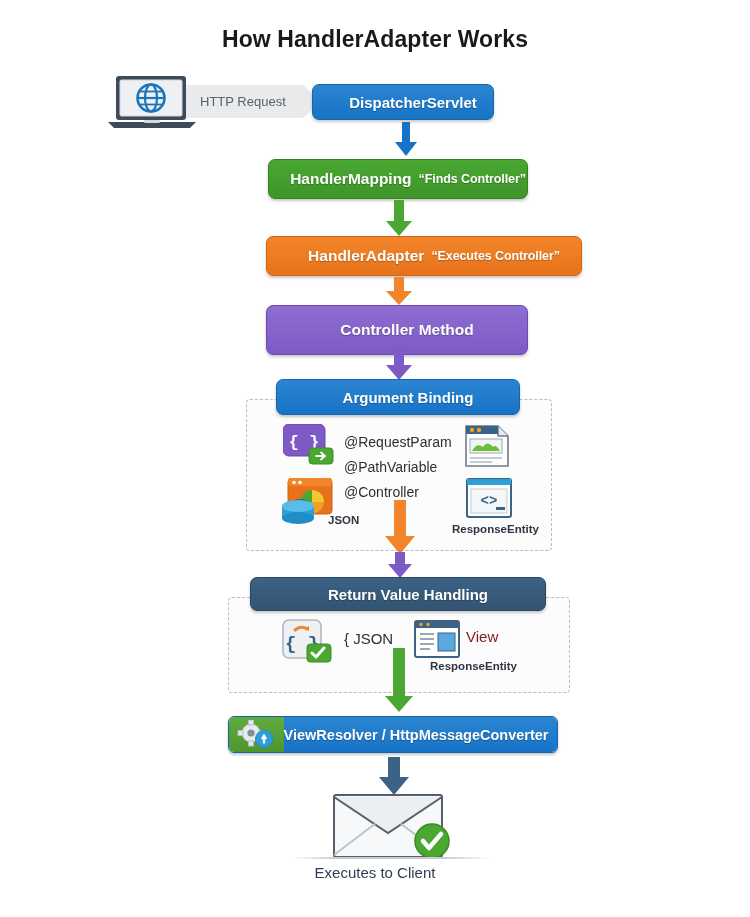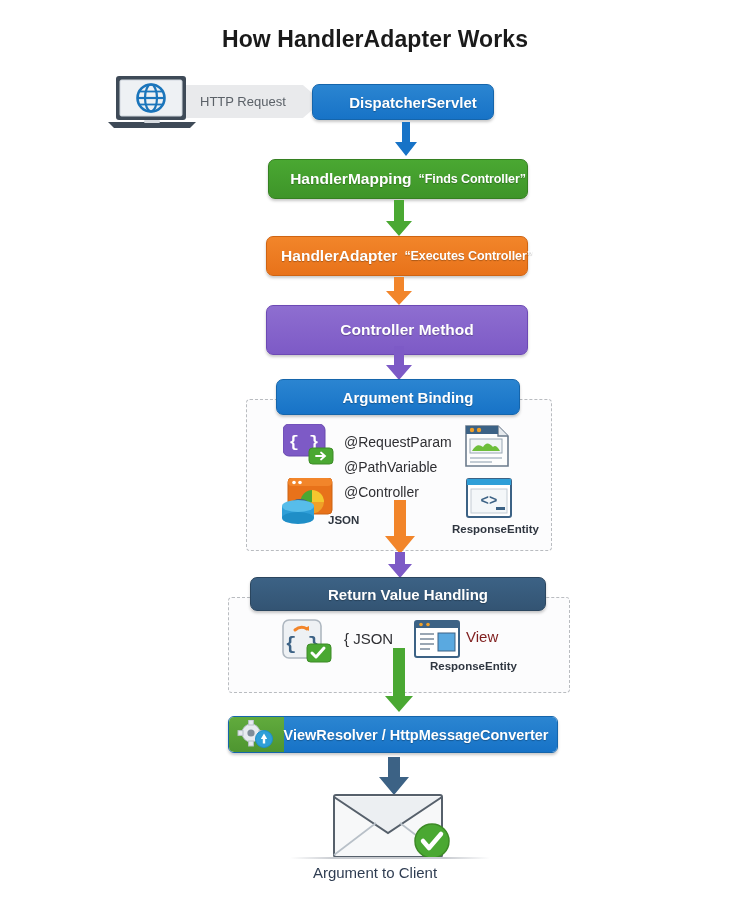--- a/index.html
+++ b/index.html
@@ -31,21 +31,21 @@
   }
   .pill .sub {
     font-size: 12.5px; font-weight: bold; margin-left: 7px;
     letter-spacing: -.1px;
   }
 
   #box-dispatcher { left: 312px; top: 84px;  width: 182px; height: 36px;
       background: linear-gradient(#2b85d1,#1773c7); border:1px solid #1565ab; font-size: 15px; }
   #box-handlermapping { left: 268px; top: 159px; width: 260px; height: 40px;
       background: linear-gradient(#4aa832,#3e9529); border:1px solid #358021; font-size: 15.5px; }
-  #box-handleradapter { left: 266px; top: 236px; width: 262px; height: 40px;
+  #box-handleradapter { left: 266px; top: 236px; width: 316px; height: 40px;
       background: linear-gradient(#f2852a,#e8721a); border:1px solid #cf6412; font-size: 15.5px; }
   #box-controller { left: 266px; top: 305px; width: 262px; height: 50px;
       background: linear-gradient(#8e6ed0,#7d5ac6); border:1px solid #6c49b4; font-size: 15.5px; }
   #box-argbinding { left: 276px; top: 379px; width: 244px; height: 36px; z-index: 6;
       background: linear-gradient(#2b85d1,#1773c7); border:1px solid #1565ab; font-size: 15px; }
   #box-returnvalue { left: 250px; top: 577px; width: 296px; height: 34px; z-index: 6;
       background: linear-gradient(#3c6285,#335473); border:1px solid #2b465f; font-size: 15px; }
 
   
   #box-viewresolver {
@@ -337,15 +337,15 @@
   <div id="envelope">
     <svg width="126" height="66" viewBox="0 0 126 66">
       <rect x="2" y="2" width="108" height="62" rx="2" fill="#f7f8f9" stroke="#56606b" stroke-width="2"></rect>
       <path d="M2 4 L56 40 L110 4" fill="#eceff2" stroke="#56606b" stroke-width="2"></path>
       <path d="M2 62 L44 30 M110 62 L68 30" stroke="#b8c0c8" stroke-width="1.6" fill="none"></path>
       <circle cx="100" cy="48" r="17" fill="#4aa832" stroke="#3c8a26" stroke-width="1.5"></circle>
       <path d="M91 48 l6 7 l12 -14" stroke="#fff" stroke-width="4.5" fill="none" stroke-linecap="round" stroke-linejoin="round"></path>
     </svg>
   </div>
   <div id="env-shadow"></div>
-  <div id="response-label">Argument to Client</div>
+  <div id="response-label">Executes to Client</div>
 
 </div>
 
 </body></html>

